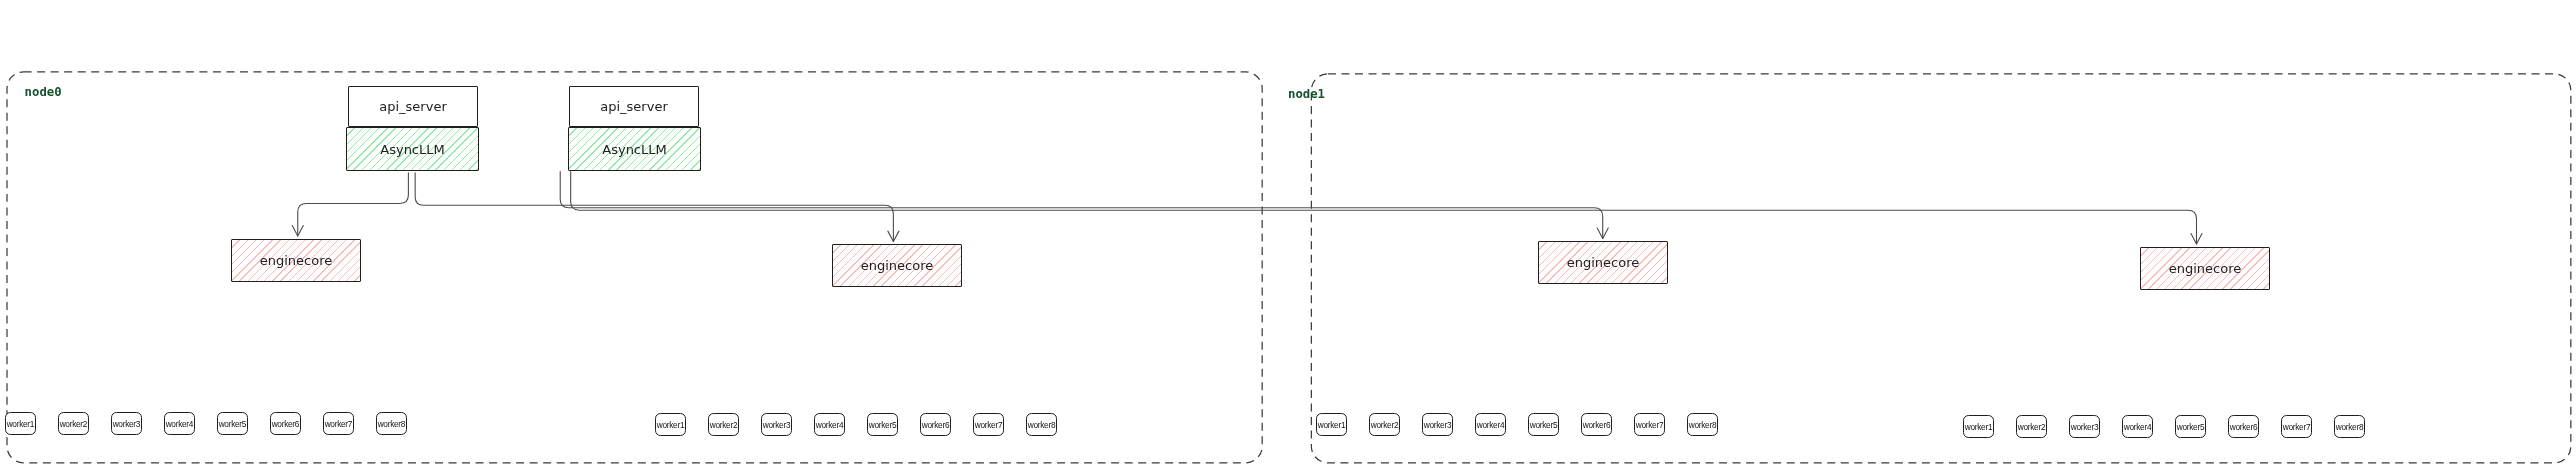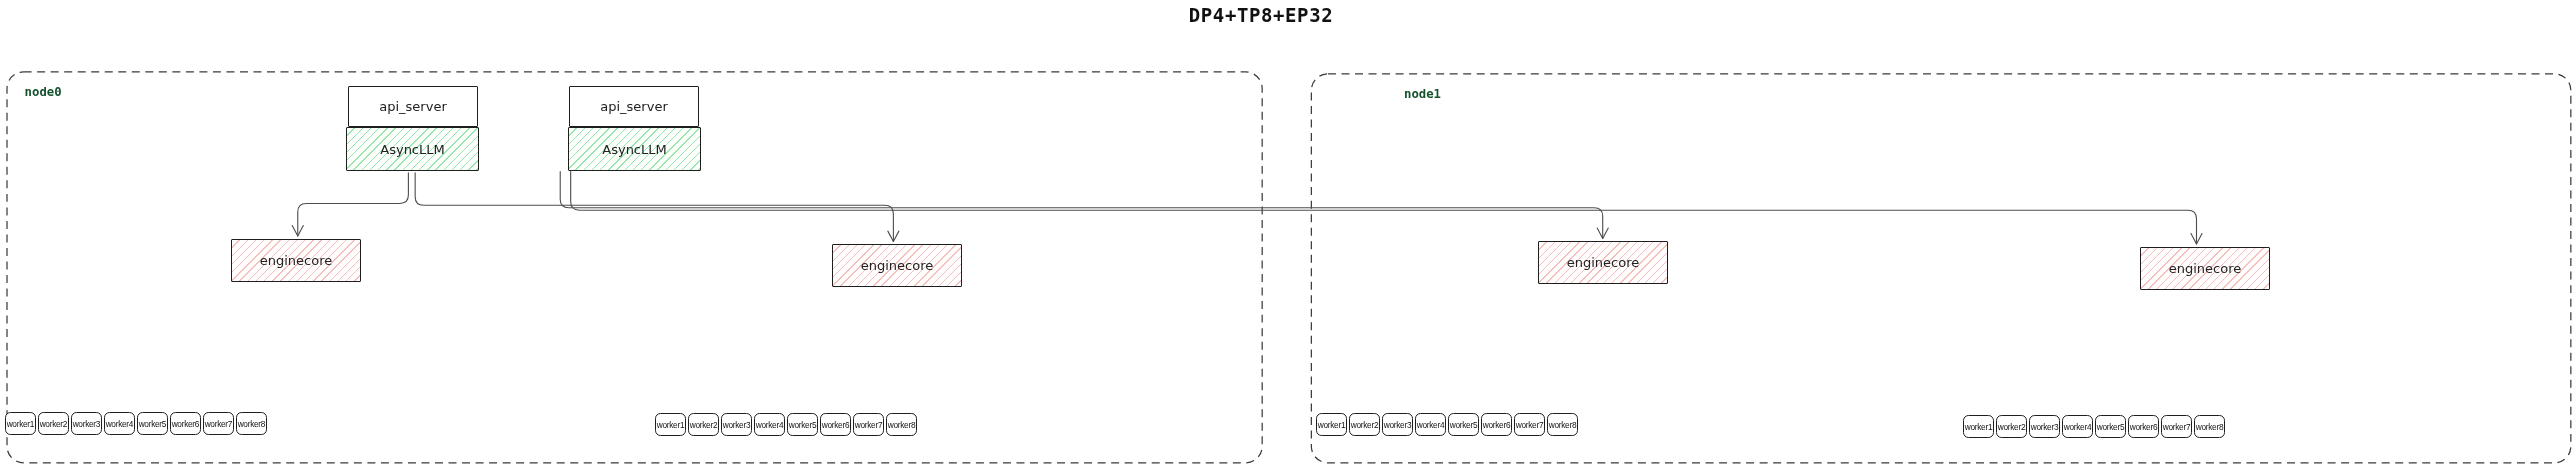--- a/index.html
+++ b/index.html
@@ -51,21 +51,21 @@
   .hatch-red{
     background-color:#fffdfd;
     background-image:repeating-linear-gradient(135deg,
       rgba(240,176,170,0) 0px, rgba(240,176,170,0) 4.9px,
       rgba(240,176,170,0.8) 4.9px, rgba(240,176,170,0.8) 5.8px);
   }
   .worker-row{
     position:absolute;
     display:flex;
     flex-direction:row;
-    gap:2px;
+    gap:22px;
   }
   .worker{
     box-sizing:border-box;
     width:31px;
     height:23px;
     border:1.2px solid #1f1f1f;
     border-radius:5.5px;
     background:#ffffff;
     display:flex;
     align-items:center;
@@ -95,37 +95,36 @@
     stroke:#3a3a3a;
     stroke-width:2;
     stroke-dasharray:13 9;
   }
 </style>
 </head>
 <body>
 
 <div id="canvas">
 
-  <div class="diagram-title">DP4+TP8+EP32</div>
 
   <svg id="overlay" viewBox="0 0 4188 763">
     <rect class="node-rect" x="10" y="117" width="2042" height="636" rx="27" style="stroke: rgb(58, 58, 58);"></rect>
     <rect class="node-rect" x="2132" y="120" width="2049" height="633" rx="27" style="stroke: rgb(58, 58, 58);"></rect>
   <path d="M 663 281 L 663 317 Q 663 331 649 331 L 497 331 Q 483 331 483 345 L 483 384" class="edge-path" style="stroke: rgb(77, 77, 77);"></path>
       <path d="M 474 367 L 483 384 L 492 367" class="edge-path" style="stroke: rgb(77, 77, 77);"></path>
       <path d="M 674 281 L 674 320 Q 674 334 688 334 L 1438 334 Q 1452 334 1452 348 L 1452 393" class="edge-path" style="stroke: rgb(77, 77, 77);"></path>
       <path d="M 1443 376 L 1452 393 L 1461 376" class="edge-path" style="stroke: rgb(77, 77, 77);"></path>
       <path d="M 910 279 L 910 324 Q 910 338 924 338 L 2592 338 Q 2606 338 2606 352 L 2606 388" class="edge-path" style="stroke: rgb(77, 77, 77);"></path>
       <path d="M 2597 371 L 2606 388 L 2615 371" class="edge-path" style="stroke: rgb(77, 77, 77);"></path>
       <path d="M 927 279 L 927 328 Q 927 342 941 342 L 3558 342 Q 3572 342 3572 356 L 3572 397" class="edge-path" style="stroke: rgb(77, 77, 77);"></path>
       <path d="M 3563 380 L 3572 397 L 3581 380" class="edge-path" style="stroke: rgb(77, 77, 77);"></path>
     </svg>
 
   <div class="node-label" style="left:24.6px; top:85px;">node0</div>
-  <div class="node-label" style="left:1404px; top:87px;">node1</div>
+  <div class="node-label" style="left:1288px; top:87px;">node1</div>
 
   <div class="box" style="left:348px; top:86px; width:130px; height:41px;">api_server</div>
   <div class="box hatch-green" style="left:346px; top:127px; width:133px; height:44px;">AsyncLLM</div>
 
   <div class="box" style="left:569px; top:86px; width:130px; height:41px;">api_server</div>
   <div class="box hatch-green" style="left:568px; top:127px; width:133px; height:44px;">AsyncLLM</div>
 
   <div class="box hatch-red" style="left:231px; top:239px; width:130px; height:43px;">enginecore</div>
   <div class="box hatch-red" style="left:832px; top:244px; width:130px; height:43px;">enginecore</div>
   <div class="box hatch-red" style="left:1538px; top:241px; width:130px; height:43px;">enginecore</div>

